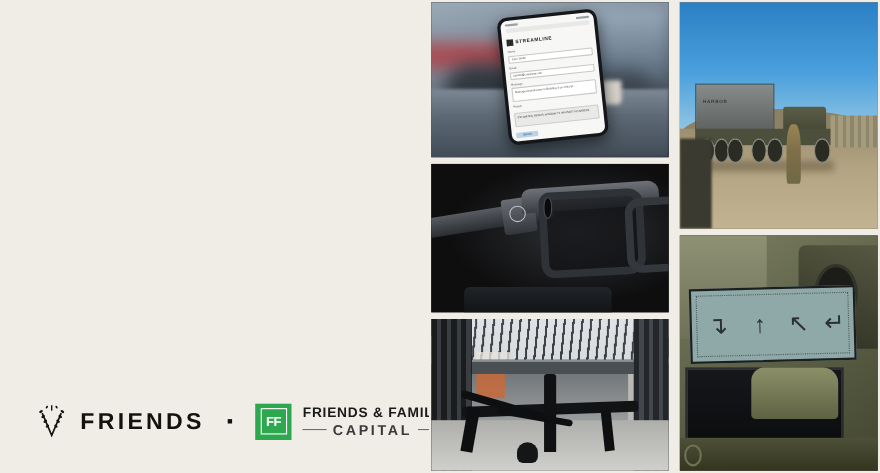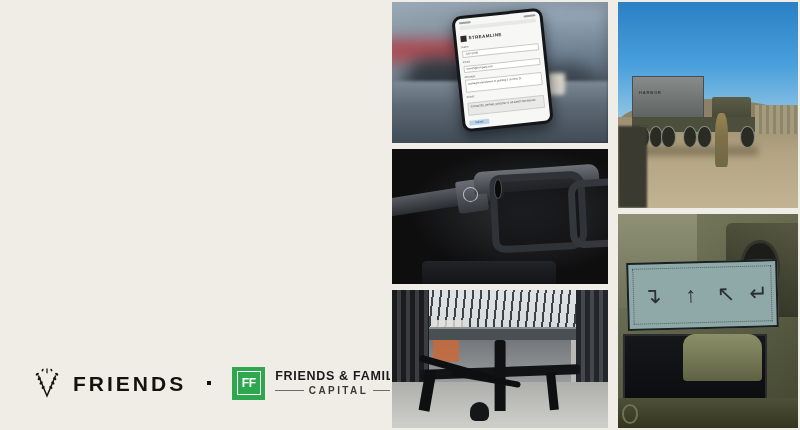--- a/index.html
+++ b/index.html
@@ -114,21 +114,21 @@
     white-space:nowrap;
   }
   .ff-sub-row {
     display:flex;
     align-items:center;
     gap:5px;
   }
   .ff-rule { flex:1; height:1px; background:#6E6E6E; min-width:14px; }
   .ff-sub {
     font-family:"Liberation Sans", sans-serif;
-    font-size:10px;
+    font-size:13px;
     font-weight:700;
     letter-spacing:2.4px;
     color:#3A3A3A;
     line-height:1;
     white-space:nowrap;
   }
 
   
   .grid {
     position:relative;

